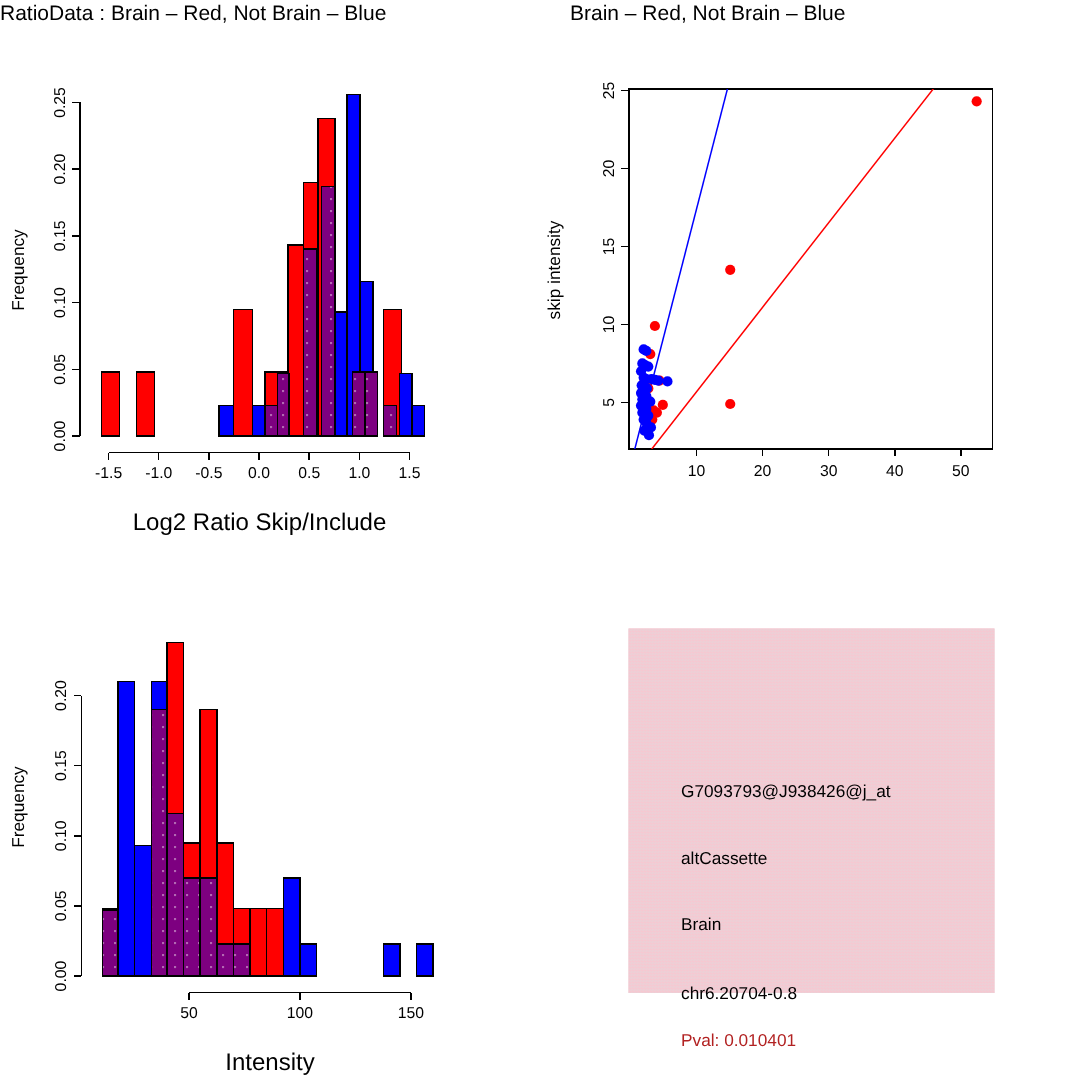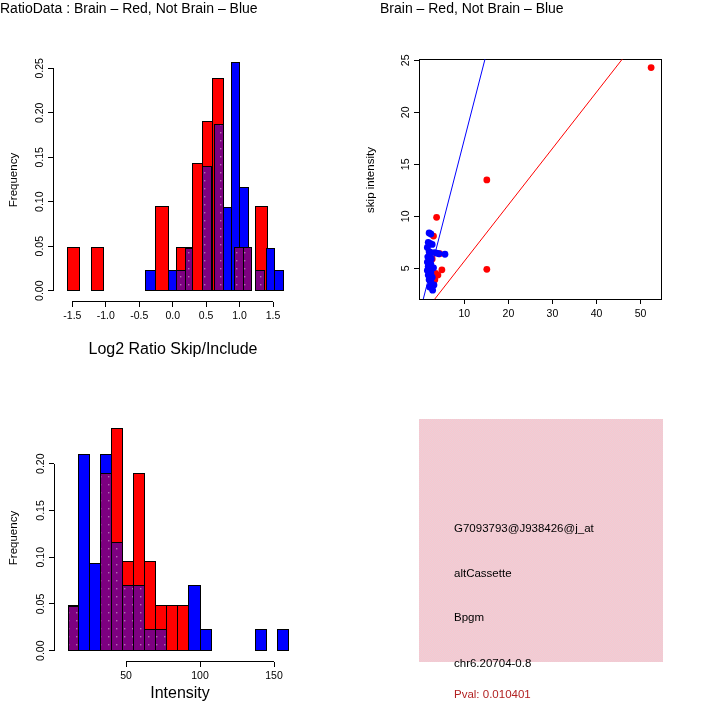--- a/index.html
+++ b/index.html
@@ -164,21 +164,21 @@
         <circle cx="72.1935" cy="277.14" r="3.4" fill="#0000FF"></circle>
         <circle cx="69.11" cy="279.74" r="3.4" fill="#0000FF"></circle>
         <circle cx="70.872" cy="281.82" r="3.4" fill="#0000FF"></circle>
         <circle cx="73.9555" cy="284.94" r="3.4" fill="#0000FF"></circle>
         <circle cx="69.5505" cy="287.02" r="3.4" fill="#0000FF"></circle>
         <circle cx="72.634" cy="290.14" r="3.4" fill="#0000FF"></circle>
       </svg>
   </div>
 
   <div class="panel" style="left:0;top:360px">
-    <div class="x-label" style="left:60px;top:324px;width:240px">Intensity</div>
+    <div class="x-label" style="left:60px;top:340px;width:240px">Intensity</div>
     <div class="y-label" style="left:-46px;top:171px">Frequency</div>
     <svg id="svg-hist2" width="360" height="360">
         <defs>
           <pattern id="svg-hist2-dots" width="8" height="8" patternUnits="userSpaceOnUse">
             <rect width="8" height="8" fill="#7D0080"></rect>
             <rect x="4" y="4" width="1.4" height="1.4" fill="#B368B3"></rect>
           </pattern>
         </defs>
         <line x1="54.3" y1="290.7" x2="54.3" y2="103.69999999999999" stroke="#000" stroke-width="1" shape-rendering="crispEdges"></line>
         <line x1="49.3" y1="290.7" x2="54.3" y2="290.7" stroke="#000" stroke-width="1" shape-rendering="crispEdges"></line>
@@ -221,19 +221,19 @@
         <rect x="133.4" y="225.25" width="11.1" height="65.45" fill="url(#svg-hist2-dots)" stroke="#000" stroke-width="1" shape-rendering="crispEdges"></rect>
         <rect x="144.5" y="269.195" width="11.1" height="21.505" fill="url(#svg-hist2-dots)" stroke="#000" stroke-width="1" shape-rendering="crispEdges"></rect>
         <rect x="155.6" y="269.195" width="11.1" height="21.505" fill="url(#svg-hist2-dots)" stroke="#000" stroke-width="1" shape-rendering="crispEdges"></rect>
       </svg>
   </div>
 
   <div class="panel" style="left:360px;top:360px">
     <div class="info-box">
       <div class="info-line" style="top:103px">G7093793@J938426@j_at</div>
       <div class="info-line" style="top:148px">altCassette</div>
-      <div class="info-line" style="top:192px">Bpgm</div>
+      <div class="info-line" style="top:192px">Brain</div>
       <div class="info-line" style="top:238px">chr6.20704-0.8</div>
       <div class="info-line pval" style="top:269px">Pval: 0.010401</div>
     </div>
   </div>
 
 </div>
 
 </body></html>

